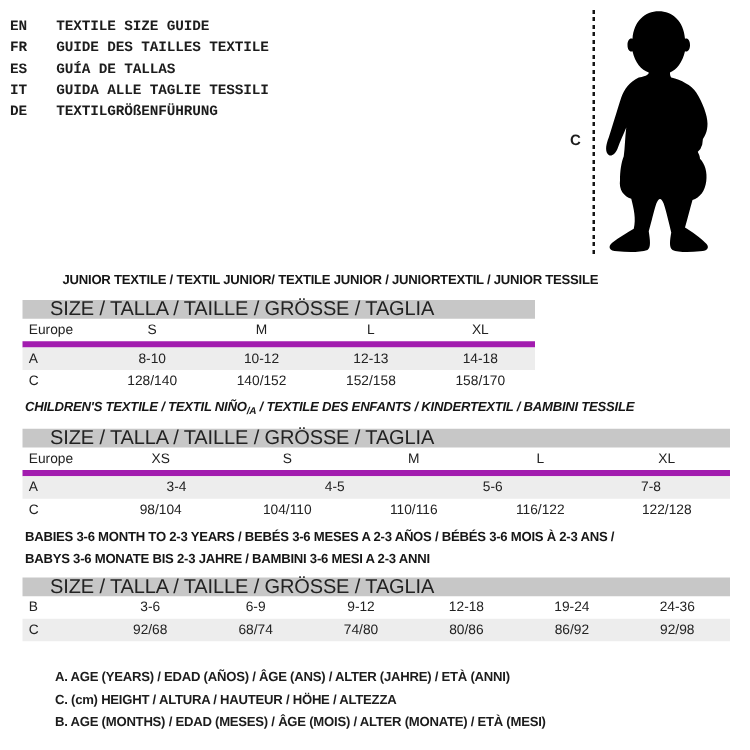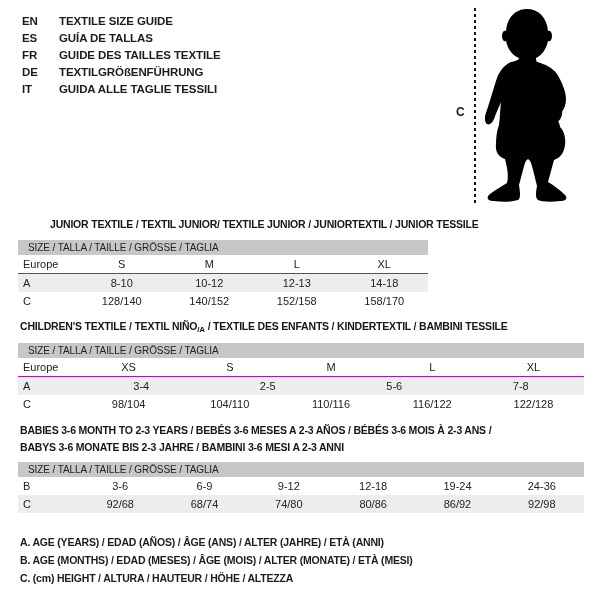--- a/index.html
+++ b/index.html
@@ -4,78 +4,78 @@
 <style>
   html,body{margin:0;padding:0;}
   body{
     width:600px;height:600px;background:#ffffff;position:relative;overflow:hidden;
     font-family:"Liberation Sans",sans-serif;color:#1c1c1c;
     -webkit-font-smoothing:antialiased;
   }
   .abs{position:absolute;}
 
   
-  .lang-block{left:22px;top:13px;}
+  .lang-block{left:8px;top:13px;font-family:Liberation Mono, monospace;}
   .lang-row{display:flex;height:17px;line-height:17px;font-size:11.5px;font-weight:bold;letter-spacing:-0.1px;}
   .lang-code{width:37px;}
   .lang-title{white-space:nowrap;}
 
   
   .fig-line{left:474px;top:8px;width:2px;height:197px;
     background:repeating-linear-gradient(to bottom,#141414 0 3px,transparent 3px 6px);}
   .fig-c{left:456px;top:105px;font-size:12px;font-weight:bold;}
   .baby{left:480px;top:6px;}
 
   
   .section-heading{font-weight:bold;font-size:10.5px;letter-spacing:-0.2px;white-space:nowrap;color:#161616;}
   .sub-a{font-size:8px;vertical-align:-2px;}
   #junior-heading{left:20px;top:218px;margin-left:30px;}
-  #children-heading{left:20px;top:320px;}
+  #children-heading{left:20px;top:320px;font-style:italic;}
   #babies-heading{left:20px;top:422px;line-height:17px;}
 
   
   .size-table{position:absolute;left:18px;}
   #junior-table{top:240px;width:410px;}
   #children-table{top:343px;width:566px;}
   #babies-table{top:462px;width:566px;}
-  .size-bar{height:15px;line-height:15px;background:#c7c7c7;padding-left:10px;
-    font-size:10px;color:#222222;letter-spacing:-0.1px;}
+  .size-bar{height:15px;line-height:15px;background:#c7c7c7;padding-left:22px;
+    font-size:16px;color:#222222;letter-spacing:-0.1px;}
   .trow{display:flex;height:18px;line-height:18px;font-size:11px;color:#222222;}
   .trow .lbl{width:55px;padding-left:5px;}
   .trow .cell{flex:1;text-align:center;}
-  .row-divider{border-bottom:1px solid #a21caf;}
+  .row-divider{border-bottom:5px solid #a21caf;}
   .alt{background:#ededed;}
 
   
   .footnotes{left:20px;top:533px;}
-  .footnote{height:18px;line-height:18px;font-size:10.5px;font-weight:bold;letter-spacing:-0.2px;white-space:nowrap;}
+  .footnote{height:18px;line-height:18px;font-size:10.5px;font-weight:bold;letter-spacing:-0.2px;white-space:nowrap;margin-left:24px;}
 </style>
 </head>
 <body>
 
 <div class="abs lang-block">
   <div class="lang-row">
     <span class="lang-code">EN</span>
     <span class="lang-title">TEXTILE SIZE GUIDE</span>
   </div>
   <div class="lang-row">
+    <span class="lang-code">FR</span>
+    <span class="lang-title">GUIDE DES TAILLES TEXTILE</span>
+  </div>
+  <div class="lang-row">
     <span class="lang-code">ES</span>
     <span class="lang-title">GUÍA DE TALLAS</span>
   </div>
   <div class="lang-row">
-    <span class="lang-code">FR</span>
-    <span class="lang-title">GUIDE DES TAILLES TEXTILE</span>
+    <span class="lang-code">IT</span>
+    <span class="lang-title">GUIDA ALLE TAGLIE TESSILI</span>
   </div>
   <div class="lang-row">
     <span class="lang-code">DE</span>
     <span class="lang-title">TEXTILGRÖßENFÜHRUNG</span>
-  </div>
-  <div class="lang-row">
-    <span class="lang-code">IT</span>
-    <span class="lang-title">GUIDA ALLE TAGLIE TESSILI</span>
   </div>
 </div>
 
 <div class="abs fig-line"></div>
 <div class="abs fig-c">C</div>
 <svg class="abs baby" width="96" height="200" viewBox="0 0 96 200" xmlns="http://www.w3.org/2000/svg" aria-hidden="true">
   <path fill="#000000" d="
     M47 3
     C58 3 67 11 68 25
     C70 24 72 26 72 30
@@ -151,21 +151,21 @@
     <span class="lbl">Europe</span>
     <span class="cell">XS</span>
     <span class="cell">S</span>
     <span class="cell">M</span>
     <span class="cell">L</span>
     <span class="cell">XL</span>
   </div>
   <div class="trow alt">
     <span class="lbl">A</span>
     <span class="cell">3-4</span>
-    <span class="cell">2-5</span>
+    <span class="cell">4-5</span>
     <span class="cell">5-6</span>
     <span class="cell">7-8</span>
   </div>
   <div class="trow">
     <span class="lbl">C</span>
     <span class="cell">98/104</span>
     <span class="cell">104/110</span>
     <span class="cell">110/116</span>
     <span class="cell">116/122</span>
     <span class="cell">122/128</span>
@@ -193,15 +193,15 @@
     <span class="cell">68/74</span>
     <span class="cell">74/80</span>
     <span class="cell">80/86</span>
     <span class="cell">86/92</span>
     <span class="cell">92/98</span>
   </div>
 </div>
 
 <div class="abs footnotes">
   <div class="footnote">A. AGE (YEARS) / EDAD (AÑOS) / ÂGE (ANS) / ALTER (JAHRE) / ETÀ (ANNI)</div>
+  <div class="footnote">C. (cm) HEIGHT / ALTURA / HAUTEUR / HÖHE / ALTEZZA</div>
   <div class="footnote">B. AGE (MONTHS) / EDAD (MESES) / ÂGE (MOIS) / ALTER (MONATE) / ETÀ (MESI)</div>
-  <div class="footnote">C. (cm) HEIGHT / ALTURA / HAUTEUR / HÖHE / ALTEZZA</div>
 </div>
 
 </body></html>

